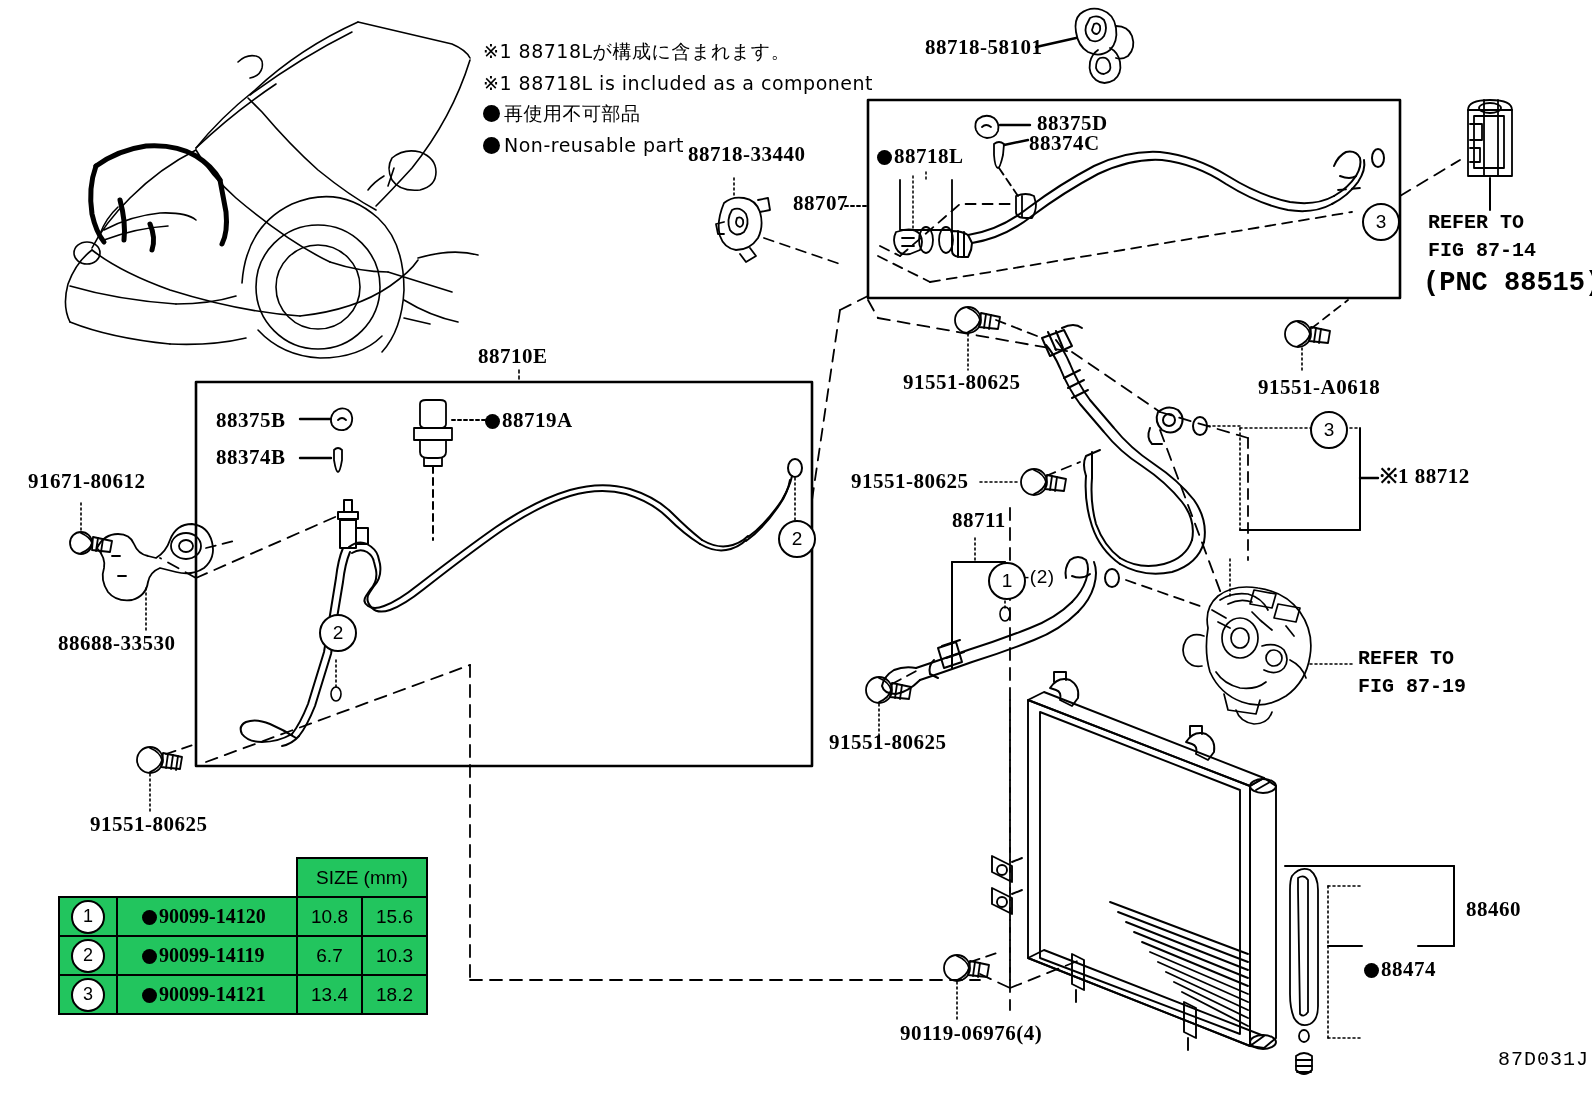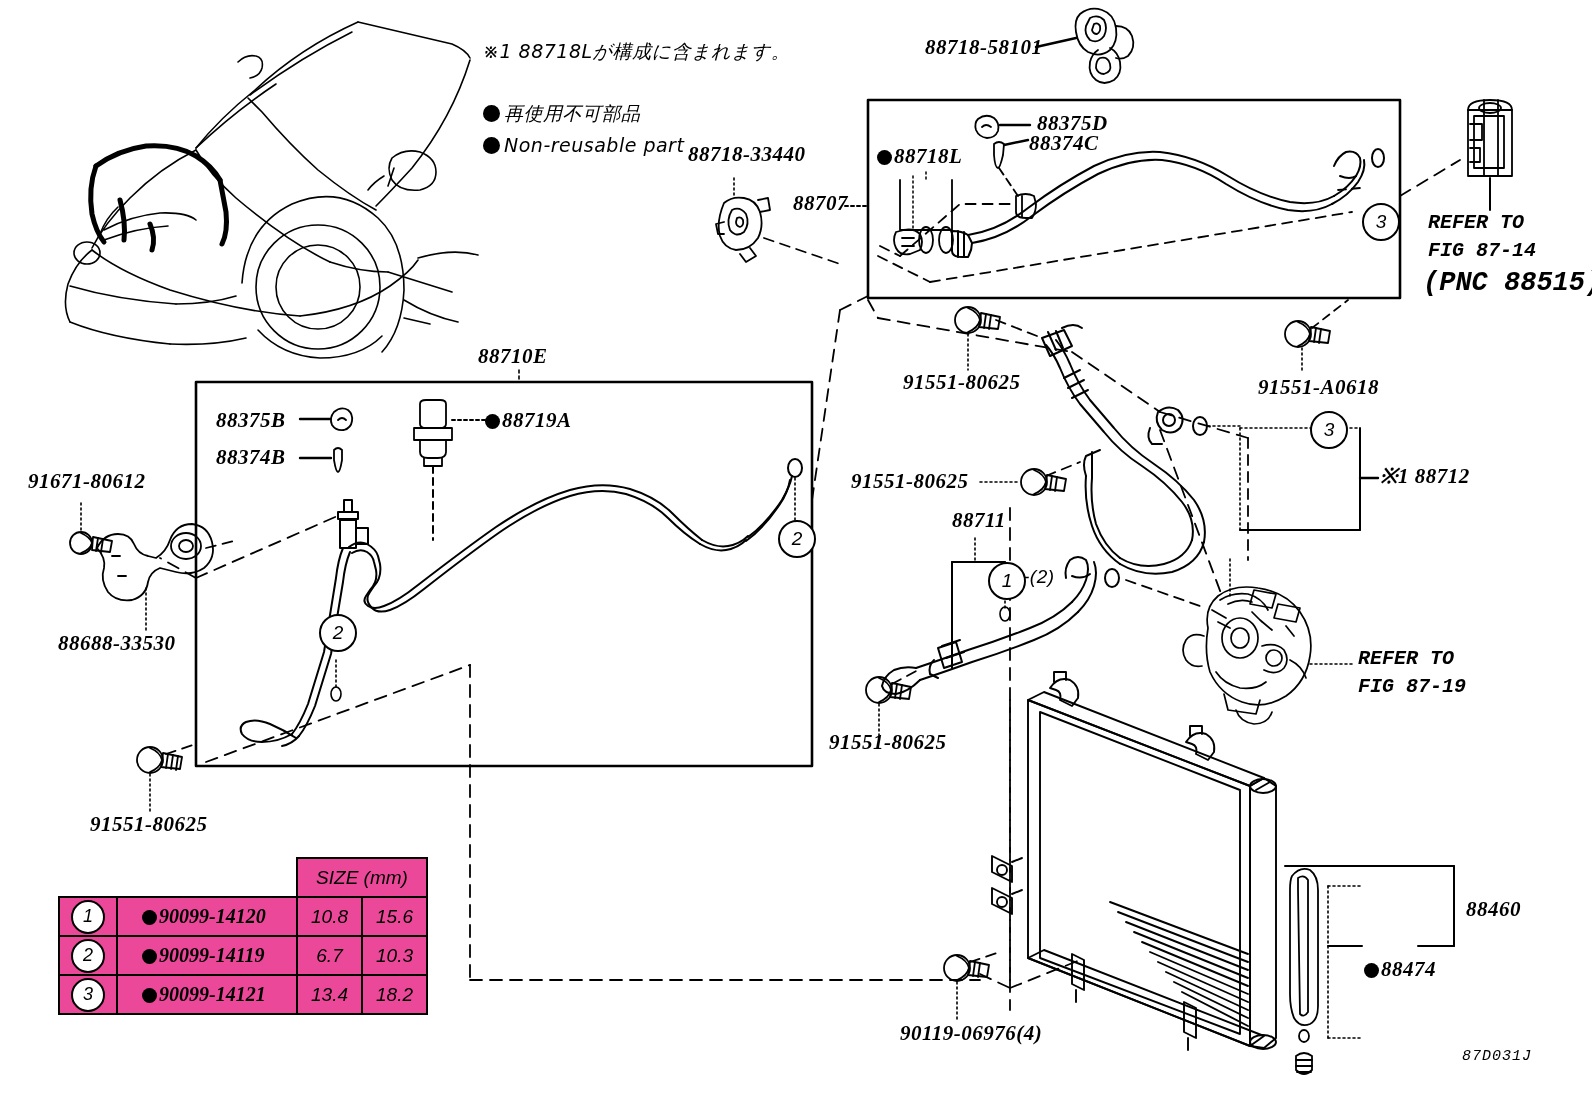--- a/index.html
+++ b/index.html
@@ -7,21 +7,20 @@
   body{
     font-family:"Liberation Serif", serif;
     color:#000;
   }
   #sheet{
     position:relative;
     width:1592px;
     height:1099px;
     background:#fff;
     overflow:hidden;
-    font-style:italic;
   }
   .lbl{
     position:absolute;
     font-family:"Liberation Serif", serif;
     font-weight:bold;
     font-size:21px;
     letter-spacing:0.5px;
     white-space:nowrap;
     line-height:1.12;
   }
@@ -64,21 +63,21 @@
     border-collapse:collapse;
     font-family:"Liberation Serif", serif;
     font-size:20px;
     font-weight:bold;
   }
   #sizetable td,#sizetable th{
     border:2px solid #000;
     padding:1px 4px;
     text-align:center;
     height:35px;
-    background:#ec4899;
+    background:#22c55e;
   }
   #sizetable .numcell{width:55px;font-family:"Liberation Sans",sans-serif;font-weight:normal;font-size:19px;}
   #sizetable .pncell{width:150px;text-align:left;padding-left:24px;white-space:nowrap;}
   #sizetable .idxcell{width:48px;}
   #sizetable .hdr{font-family:"Liberation Sans",sans-serif;font-weight:normal;font-size:19px;}
   .circnum{
     display:inline-flex;
     align-items:center;justify-content:center;
     width:30px;height:30px;
     border:2px solid #000;border-radius:50%;
@@ -91,22 +90,23 @@
     width:34px;height:34px;
     border:2.2px solid #000;border-radius:50%;
     background:#fff;
     display:flex;align-items:center;justify-content:center;
     font-family:"Liberation Sans",sans-serif;
     font-size:19px;
   }
   .code{
     position:absolute;
     font-family:"Liberation Mono", monospace;
-    font-size:15px;
+    font-size:20px;
     letter-spacing:1px;
+    margin-left:36px;
   }
 </style>
 </head>
 <body>
 
 <div id="sheet">
 
   <svg width="1592" height="1099" viewBox="0 0 1592 1099">
     <g fill="none" stroke="#000" stroke-width="1.6" stroke-linecap="round" stroke-linejoin="round">
 
@@ -517,20 +517,21 @@
 
       <path d="M1285 866 L1454 866" stroke-width="2"></path>
       <path d="M1454 866 L1454 946" stroke-width="2"></path>
       <path d="M1434 946 L1454 946" stroke-width="2"></path>
       <path d="M1418 946 L1434 946" stroke-width="2"></path>
 
     </g>
   </svg>
 
   <div class="lbl jp" style="left:483px; top:41px;">※1 88718Lが構成に含まれます。</div>
+  <div class="lbl en" style="left:483px; top:73px;">※1 88718L is included as a component</div>
   <div class="lbl jp" style="left:483px; top:103px;">
     <span class="dotlg"></span><span>再使用不可部品</span>
   </div>
   <div class="lbl en" style="left:483px; top:135px;">
     <span class="dotlg"></span><span>Non-reusable part</span>
   </div>
 
   <div class="lbl" style="left:925px; top:36px;">88718-58101</div>
   <div class="lbl" style="left:688px; top:143px;">88718-33440</div>
   <div class="lbl" style="left:793px; top:192px;">88707</div>

